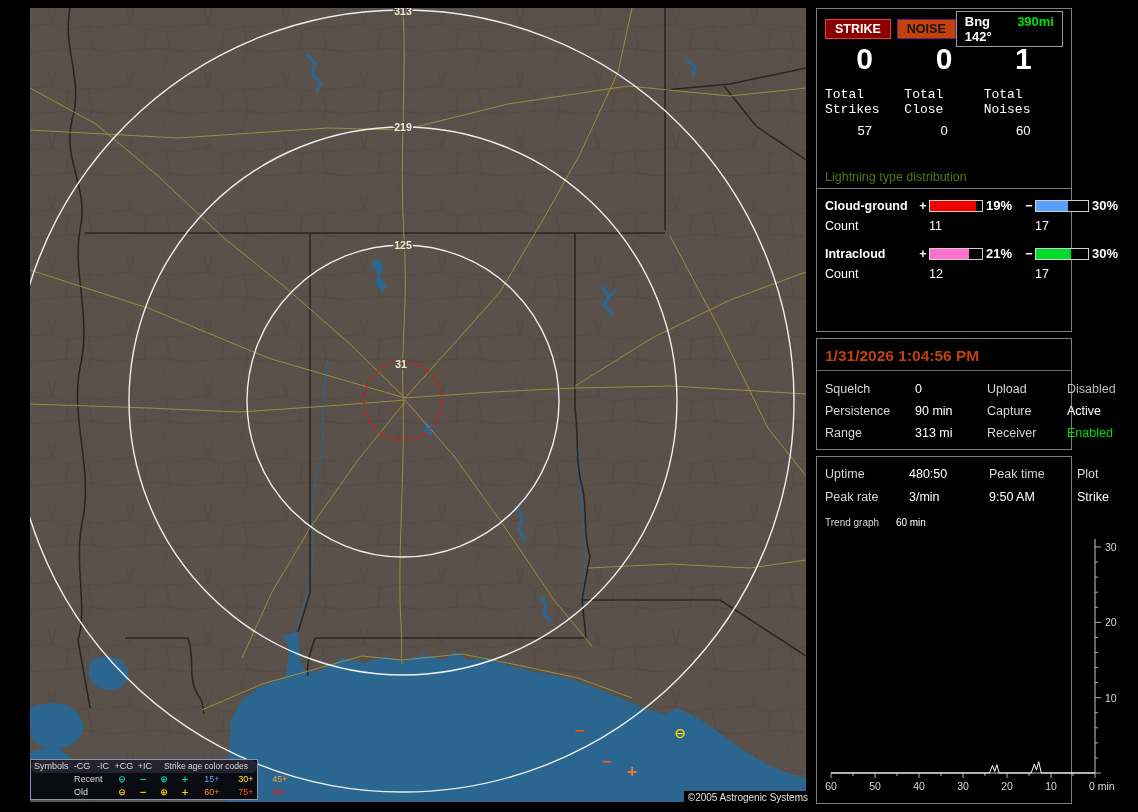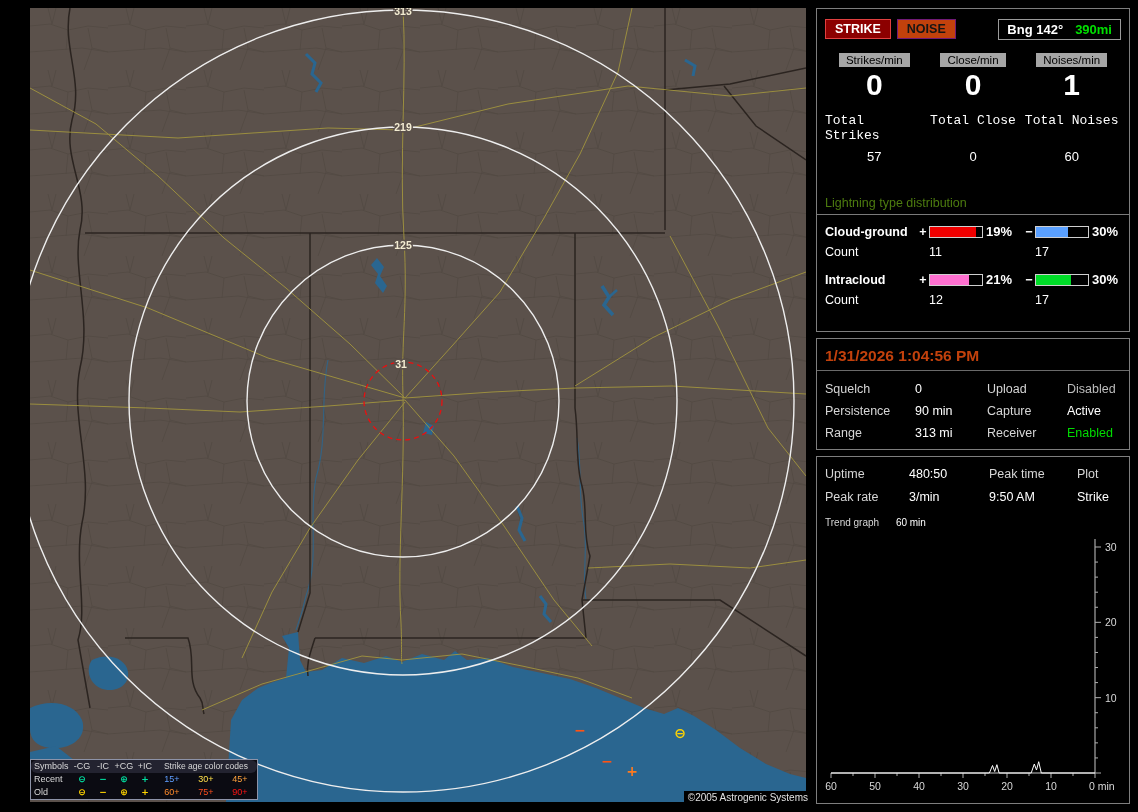--- a/index.html
+++ b/index.html
@@ -12,31 +12,31 @@
   .ring-label{font:bold 10.5px "Liberation Sans",sans-serif;fill:#f3ecd2;
               text-anchor:middle;paint-order:stroke;stroke:#5b514b;stroke-width:3px;}
   .strike-glyph{font:bold 14px "DejaVu Sans",sans-serif;text-anchor:middle;}
 
   
   .map-legend{position:absolute;left:0;bottom:2px;width:226px;background:#0b0b12;
               border:1px solid #8d93a8;font-size:9px;color:#d8d8d8;z-index:4;}
   .lg-grid{display:grid;grid-template-columns:40px 22px 20px 22px 20px 34px 34px 34px;
            align-items:center;border-radius:6px;}
   .lg-head{background:#232330;height:13px;line-height:13px;}
-  .lg-row{height:13px;line-height:13px;}
+  .lg-row{height:13px;line-height:13px;padding-left:40px;}
   .lg-cell{text-align:center;white-space:nowrap;}
   .lg-left{text-align:left;padding-left:3px;}
   .lg-span3{grid-column:6 / span 3;text-align:center;font-size:8.5px;}
   .lg-sym{font-family:"DejaVu Sans",sans-serif;font-weight:bold;}
 
   .copyright{position:absolute;left:684px;top:791px;width:122px;background:#000;
              color:#e2e2e2;font-size:10px;text-align:right;padding:1px 2px;z-index:5;}
 
   
-  .pbox{position:absolute;left:816px;width:314px;background:#000;
+  .pbox{position:absolute;left:816px;width:256px;background:#000;
         border:1px solid #7e7e7e;box-sizing:border-box;padding:8px;}
   #box-strikes{top:8px;height:324px;}
   #box-status{top:338px;height:112px;}
   #box-session{top:456px;height:348px;}
 
   .mode-row{display:flex;align-items:center;height:24px;}
   .mode-btn{font-weight:bold;font-size:12.5px;padding:2px 9px;cursor:default;}
   .btn-strike{background:#8c0000;color:#fff;border:1px solid #e04040;}
   .btn-noise{background:#c2410c;color:#151515;border:1px solid #701a75;margin-left:6px;}
   .bng-box{margin-left:auto;display:flex;gap:12px;align-items:flex-start;
@@ -202,25 +202,20 @@
 <div class="pbox" id="box-strikes">
   <div class="mode-row">
     <span class="mode-btn btn-strike">STRIKE</span>
     <span class="mode-btn btn-noise">NOISE</span>
     <span class="bng-box">
       <span>Bng 142°</span>
       <span class="bng-dist">390mi</span>
     </span>
   </div>
 
-  <div class="col3 rate-chips">
-    <span class="chip">Strikes/min</span>
-    <span class="chip">Close/min</span>
-    <span class="chip">Noises/min</span>
-  </div>
   <div class="col3 big-nums">
     <span>0</span>
     <span>0</span>
     <span>1</span>
   </div>
   <div class="col3 tot-labels">
     <span>Total Strikes</span>
     <span>Total Close</span>
     <span>Total Noises</span>
   </div>

